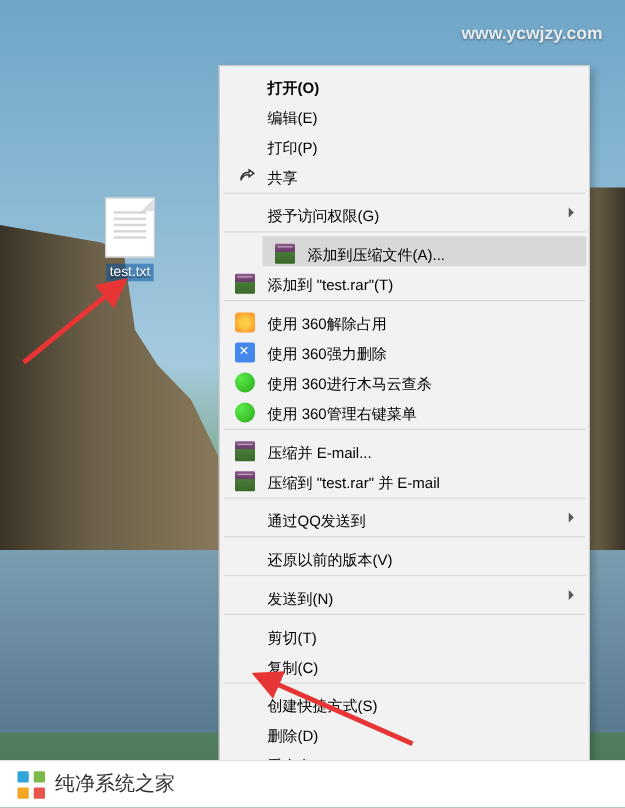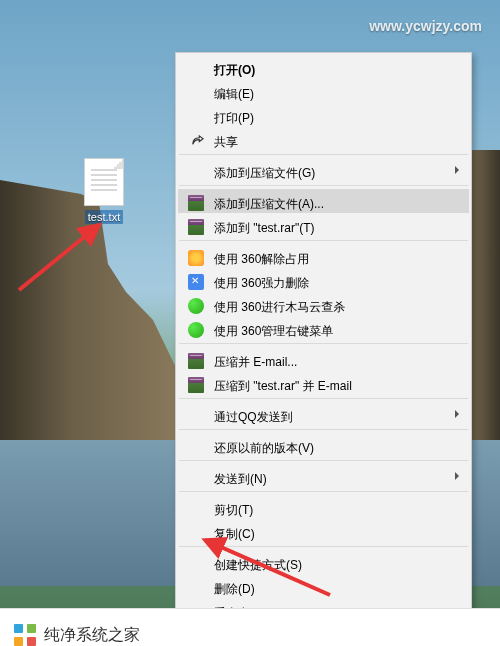--- a/index.html
+++ b/index.html
@@ -127,20 +127,21 @@
     .menu-item {
       display: flex;
       align-items: flex-end;
       height: 24px;
       padding: 0 30px 0 8px;
       position: relative;
       cursor: default;
     }
     .menu-item.highlighted {
       background: #d8d8d8;
+      margin-left: 32px;
     }
     .menu-item.header .menu-text {
       font-weight: bold;
     }
     .menu-icon {
       width: 20px;
       height: 20px;
       margin-right: 8px;
       display: flex;
       align-items: center;
@@ -208,21 +209,21 @@
       background: radial-gradient(circle at 30% 30%, #5aea4a, #2aaa1a);
       border-radius: 50%;
       position: relative;
     }
     .footer-bar {
       position: absolute;
       left: 0; right: 0; bottom: 0;
       height: 38px;
       background: #fff;
       display: flex;
-      align-items: flex-end;
+      align-items: center;
       padding: 0 14px;
       border-top: 1px solid #e0e0e0;
     }
     .footer-logo {
       width: 22px; height: 22px;
       margin-right: 8px;
       position: relative;
     }
     .footer-logo span {
       position: absolute;
@@ -285,21 +286,21 @@
     <span class="menu-icon icon-share">
         <svg viewBox="0 0 16 16">
           <path d="M11 2 L15 5 L11 8 L11 6 C7 6 5 8 4 11 C4 7 6 4 11 4 Z" fill="none" stroke="#333" stroke-width="1.2"></path>
         </svg>
       </span>
     <span class="menu-text">共享</span>
   </div>
   <div class="menu-separator"></div>
   <div class="menu-item">
     <span class="menu-icon"></span>
-      <span class="menu-text">添加到压缩文件(G)</span>
+      <span class="menu-text">授予访问权限(G)</span>
     <span class="menu-arrow"></span>
   </div>
   <div class="menu-separator"></div>
   <div class="menu-item highlighted">
     <span class="menu-icon">
         <span class="icon-rar"></span>
       </span>
     <span class="menu-text">添加到压缩文件(A)...</span>
   </div>
   <div class="menu-item">

